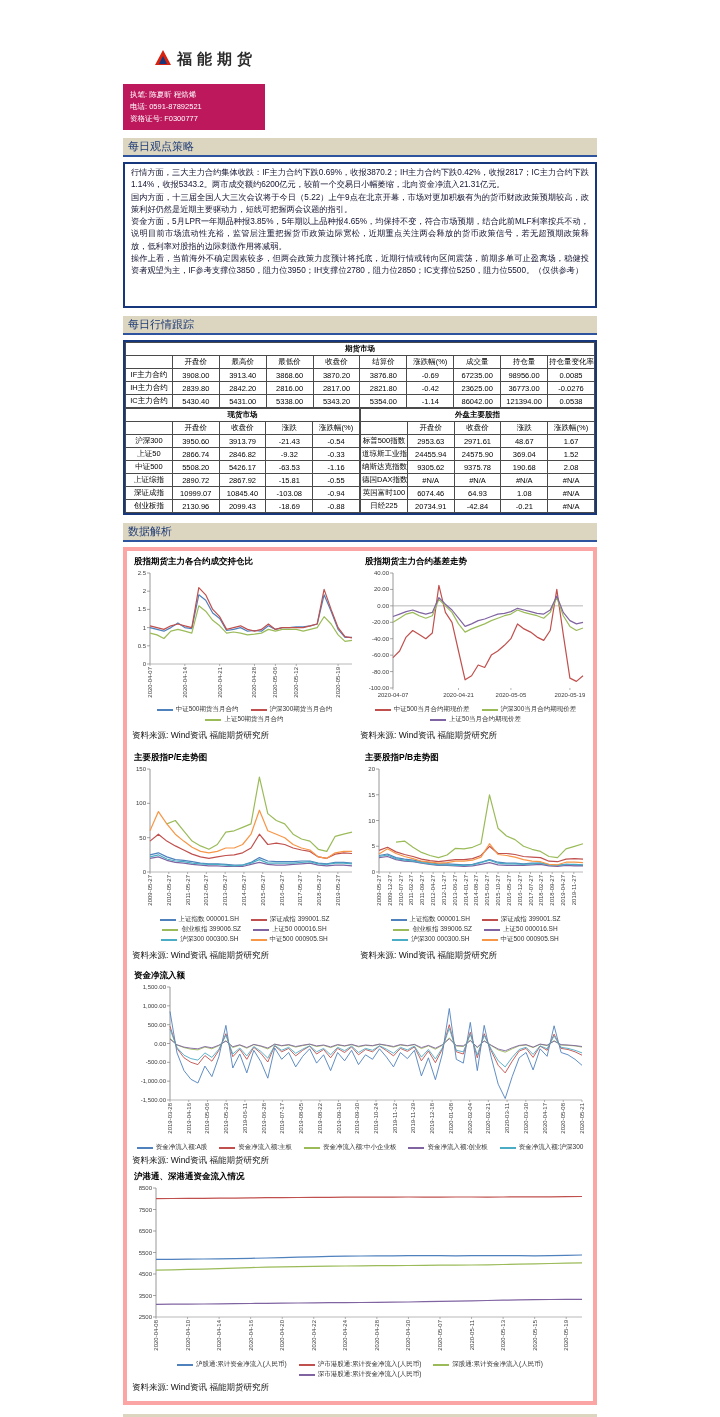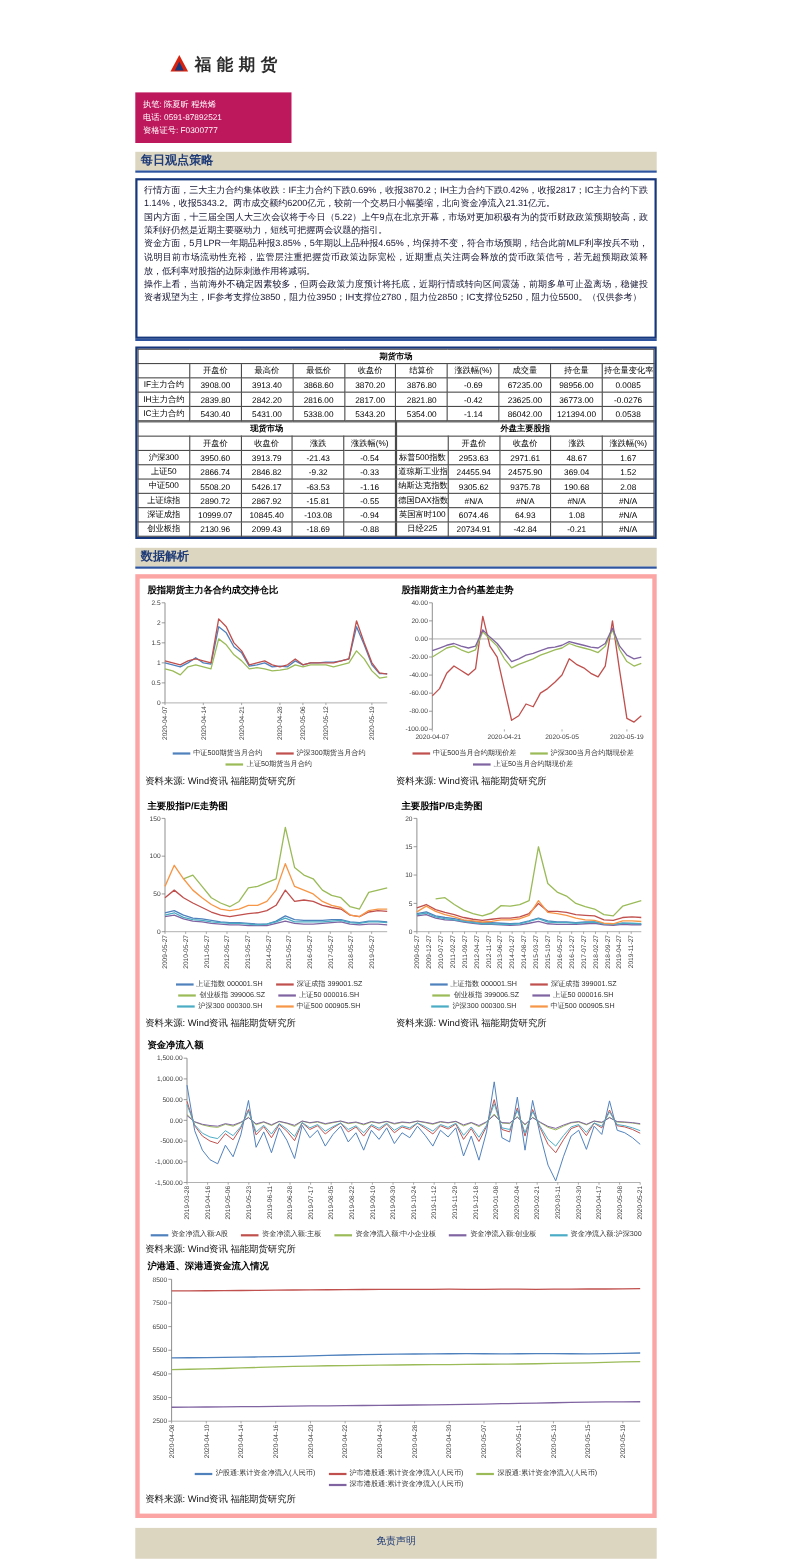--- a/index.html
+++ b/index.html
@@ -11,21 +11,21 @@
 .logo-mark{position:relative;width:0;height:0;border-left:8px solid transparent;border-right:8px solid transparent;border-bottom:15px solid #d6220f}
 .logo-mark:after{content:"";position:absolute;left:-4px;top:6px;width:0;height:0;border-left:4px solid transparent;border-right:4px solid transparent;border-bottom:8px solid #17377c}
 .logo-text{font-weight:bold;font-size:15px;letter-spacing:5px;color:#2b2b2b}
 
 .banner{display:flex;height:46px}
 .banner-red{flex:1;background:#e0300f;color:#fff;display:flex;align-items:center;justify-content:center;
   font-size:17px;font-weight:bold;letter-spacing:1px}
 .banner-navy{width:142px;background:#be185d;color:#fff;font-size:7.5px;line-height:1.35;
   display:flex;flex-direction:column;justify-content:center;padding:4px 7px;gap:2px}
 
-.section-head{background:#dcd5bf;color:#1f3c78;font-weight:bold;font-size:11px;padding:2px 5px;margin-top:8px;height:17px;line-height:13px}
+.section-head{background:#dcd5bf;color:#1f3c78;font-weight:normal;font-size:11px;padding:2px 5px;margin-top:8px;height:17px;line-height:13px}
 .section-rule{height:2px;background:#2e54a0;margin-bottom:5px}
 
 .strategy-box{border:2px solid #17377c;padding:3px 6px;font-size:8.2px;line-height:1.5;color:#121230;
   text-align:justify;height:146px;overflow:hidden}
 .strategy-box p{margin:0}
 
 .tables-wrap{border:2px solid #17377c;background:#fff}
 table{width:100%;border-collapse:collapse;table-layout:fixed;font-size:7.5px;color:#000}
 td{border:1px solid #4a4a4a;text-align:center;padding:1px 1px;height:11px;overflow:hidden;white-space:nowrap}
 .t-title{font-weight:bold}
@@ -69,20 +69,21 @@
 
   <div class="section-head">每日观点策略</div>
   <div class="section-rule"></div>
   <div class="strategy-box" id="strategy-box">
       <p>行情方面，三大主力合约集体收跌：IF主力合约下跌0.69%，收报3870.2；IH主力合约下跌0.42%，收报2817；IC主力合约下跌1.14%，收报5343.2。两市成交额约6200亿元，较前一个交易日小幅萎缩，北向资金净流入21.31亿元。</p>
       <p>国内方面，十三届全国人大三次会议将于今日（5.22）上午9点在北京开幕，市场对更加积极有为的货币财政政策预期较高，政策利好仍然是近期主要驱动力，短线可把握两会议题的指引。</p>
       <p>资金方面，5月LPR一年期品种报3.85%，5年期以上品种报4.65%，均保持不变，符合市场预期，结合此前MLF利率按兵不动，说明目前市场流动性充裕，监管层注重把握货币政策边际宽松，近期重点关注两会释放的货币政策信号，若无超预期政策释放，低利率对股指的边际刺激作用将减弱。</p>
       <p>操作上看，当前海外不确定因素较多，但两会政策力度预计将托底，近期行情或转向区间震荡，前期多单可止盈离场，稳健投资者观望为主，IF参考支撑位3850，阻力位3950；IH支撑位2780，阻力位2850；IC支撑位5250，阻力位5500。（仅供参考）</p>
     </div>
 
+  <div class="section-head">每日行情跟踪</div>
   <div class="section-rule"></div>
 
   <div class="tables-wrap">
     <table>
         <tbody id="futures-table">
           <tr>
             <td colspan="10" class="t-title">期货市场</td>
           </tr>
           <tr>
             <td></td>

